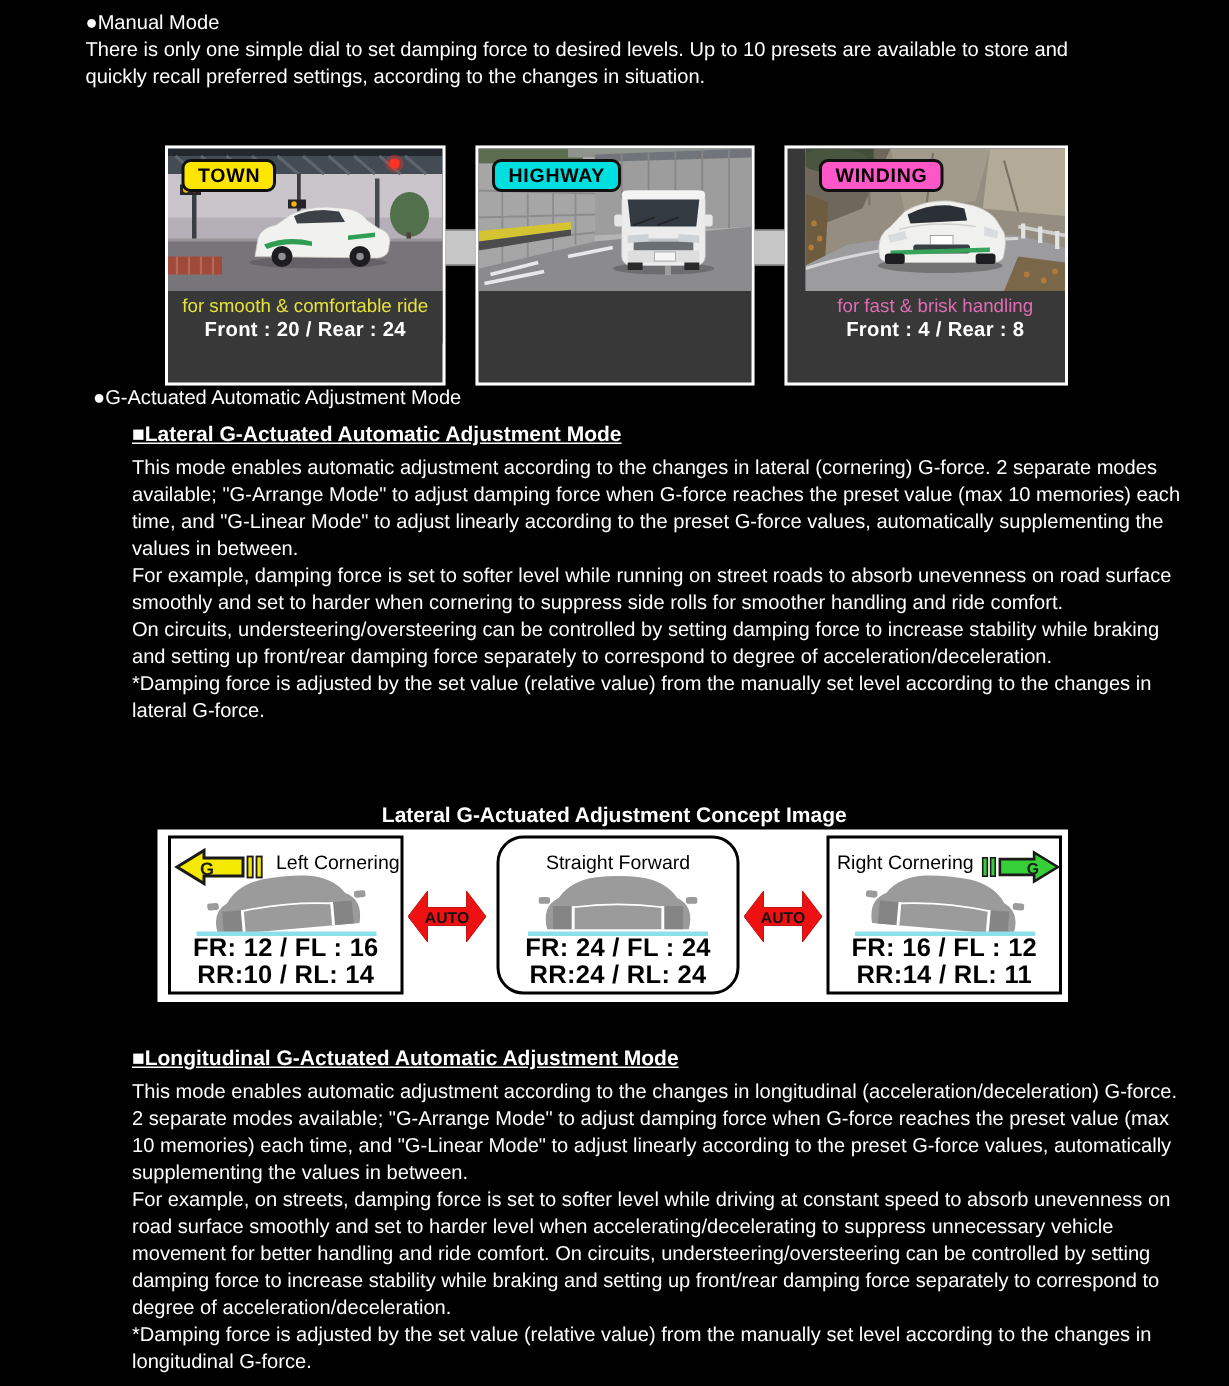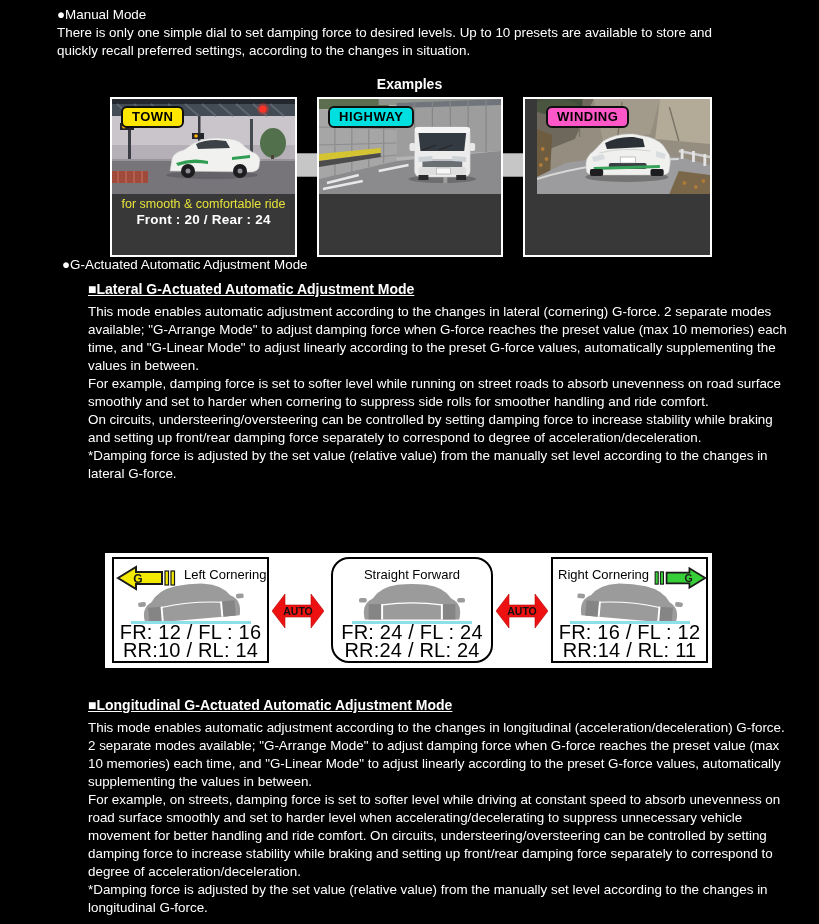--- a/index.html
+++ b/index.html
@@ -32,35 +32,34 @@
   .cpanel{position:absolute;top:4px;height:106px;background:#fff;border:2px solid #000;
           box-sizing:border-box;color:#000;}
   #cpanel-left{left:7px;width:157px;}
   #cpanel-center{left:226px;width:162px;border-radius:18px;}
   #cpanel-right{left:446px;width:157px;}
   .plabel{position:absolute;font-size:13px;color:#000;line-height:16px;white-space:nowrap;}
   .carwrap{position:absolute;top:22px;left:50%;margin-left:-53px;width:106px;height:40px;}
   .tilt-left{transform:rotate(-5deg);}
   .tilt-right{transform:rotate(5deg);}
   .groundline{position:absolute;top:62px;left:50%;margin-left:-60px;width:120px;height:3px;background:#8ce0ea;}
-  .values{position:absolute;top:64px;left:0;right:0;text-align:center;font-weight:normal;
-          font-size:20px;line-height:18px;color:#000;letter-spacing:.2px;}
+  .values{position:absolute;top:64px;left:0;right:0;text-align:center;font-weight:bold;
+          font-size:17px;line-height:18px;color:#000;letter-spacing:.2px;}
   .autoarrow{position:absolute;top:41px;width:52px;height:34px;}
   #autoarrow-1{left:167px;} #autoarrow-2{left:391px;}
   .g-arrow{position:absolute;top:4px;}
 </style>
 </head>
 <body>
 
 <div id="page">
 
   <div class="abs" style="left:57px;top:6px;">●Manual Mode</div>
   <div class="abs" style="left:57px;top:24px;width:692px;">There is only one simple dial to set damping force to desired levels. Up to 10 presets are available to store and quickly recall preferred settings, according to the changes in situation.</div>
 
-  <div class="abs center-title" style="top:75px;">Examples</div>
 
   <div class="connector" style="left:295px;"></div>
   <div class="connector" style="left:501px;"></div>
 
   <div id="card-town" class="photo-panel">
     <div class="photo">
       <svg viewBox="0 0 183 95" preserveAspectRatio="none">
         <rect x="0" y="0" width="183" height="95" fill="#c9c5cb"></rect>
         <rect x="0" y="46" width="183" height="16" fill="#b5b0b7"></rect>
         <rect x="0" y="0" width="183" height="5" fill="#23272e"></rect>
@@ -167,33 +166,38 @@
         <polygon points="58,58 70,55 72,60 60,63" fill="#d8dcde"></polygon>
         <polygon points="126,52 136,55 135,60 126,58" fill="#d8dcde"></polygon>
         <rect x="76" y="64" width="40" height="6" rx="2" fill="#3a3f44"></rect>
         <path d="M60 68 L130 66 L130 69 L60 71 Z" fill="#37a35a"></path>
         <rect x="88" y="58" width="16" height="6" fill="#fff" stroke="#888" stroke-width="0.5"></rect>
         <rect x="56" y="70" width="14" height="7" rx="2" fill="#1e1e20"></rect>
         <rect x="120" y="70" width="14" height="7" rx="2" fill="#1e1e20"></rect>
       </svg>
       <div id="chip-winding" class="chip">WINDING</div>
     </div>
+    <div class="caption">
+      <div class="cap1">for fast &amp; brisk handling</div>
+      <div class="cap2">Front : 4 / Rear : 8</div>
+    </div>
   </div>
 
   <div class="abs section-head" style="left:88px;top:280px;">■Lateral G-Actuated Automatic Adjustment Mode</div>
 
   <div class="abs" style="left:62px;top:256px;">●G-Actuated Automatic Adjustment Mode</div>
 
   <div class="abs para" style="left:88px;top:303px;width:700px;">
     <p>This mode enables automatic adjustment according to the changes in lateral (cornering) G-force. 2 separate modes available; "G-Arrange Mode" to adjust damping force when G-force reaches the preset value (max 10 memories) each time, and "G-Linear Mode" to adjust linearly according to the preset G-force values, automatically supplementing the values in between.</p>
     <p>For example, damping force is set to softer level while running on street roads to absorb unevenness on road surface smoothly and set to harder when cornering to suppress side rolls for smoother handling and ride comfort.</p>
     <p>On circuits, understeering/oversteering can be controlled by setting damping force to increase stability while braking and setting up front/rear damping force separately to correspond to degree of acceleration/deceleration.</p>
     <p>*Damping force is adjusted by the set value (relative value) from the manually set level according to the changes in lateral G-force.</p>
   </div>
 
+  <div class="abs center-title" style="top:534px;">Lateral G-Actuated Adjustment Concept Image</div>
 
   <div id="concept">
 
     <div id="cpanel-left" class="cpanel">
       <svg class="g-arrow" style="left:2px;width:66px;height:30px;" viewBox="0 0 66 30">
         <polygon points="2,15 20,4 20,9 46,9 46,21 20,21 20,26" fill="#f4e900" stroke="#1a1a1a" stroke-width="2"></polygon>
         <rect x="49" y="8" width="3.5" height="14" fill="#f4e900" stroke="#1a1a1a" stroke-width="1.2"></rect>
         <rect x="55" y="8" width="3.5" height="14" fill="#f4e900" stroke="#1a1a1a" stroke-width="1.2"></rect>
         <text x="22" y="20" font-size="12" font-weight="bold" fill="#1a1a1a" text-anchor="middle">G</text>
       </svg>

